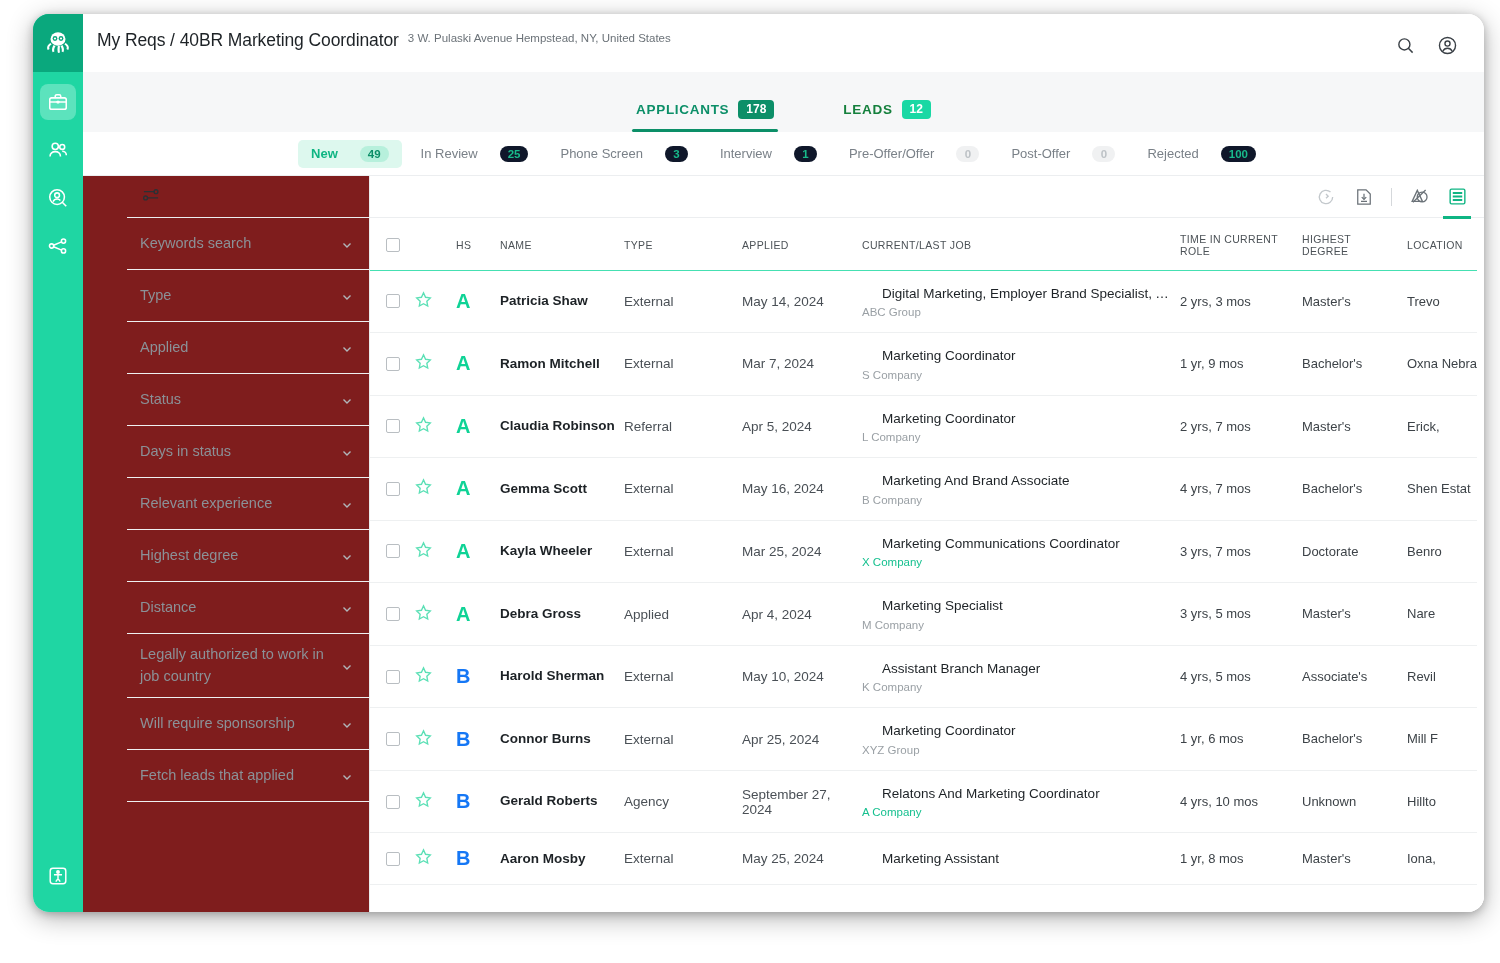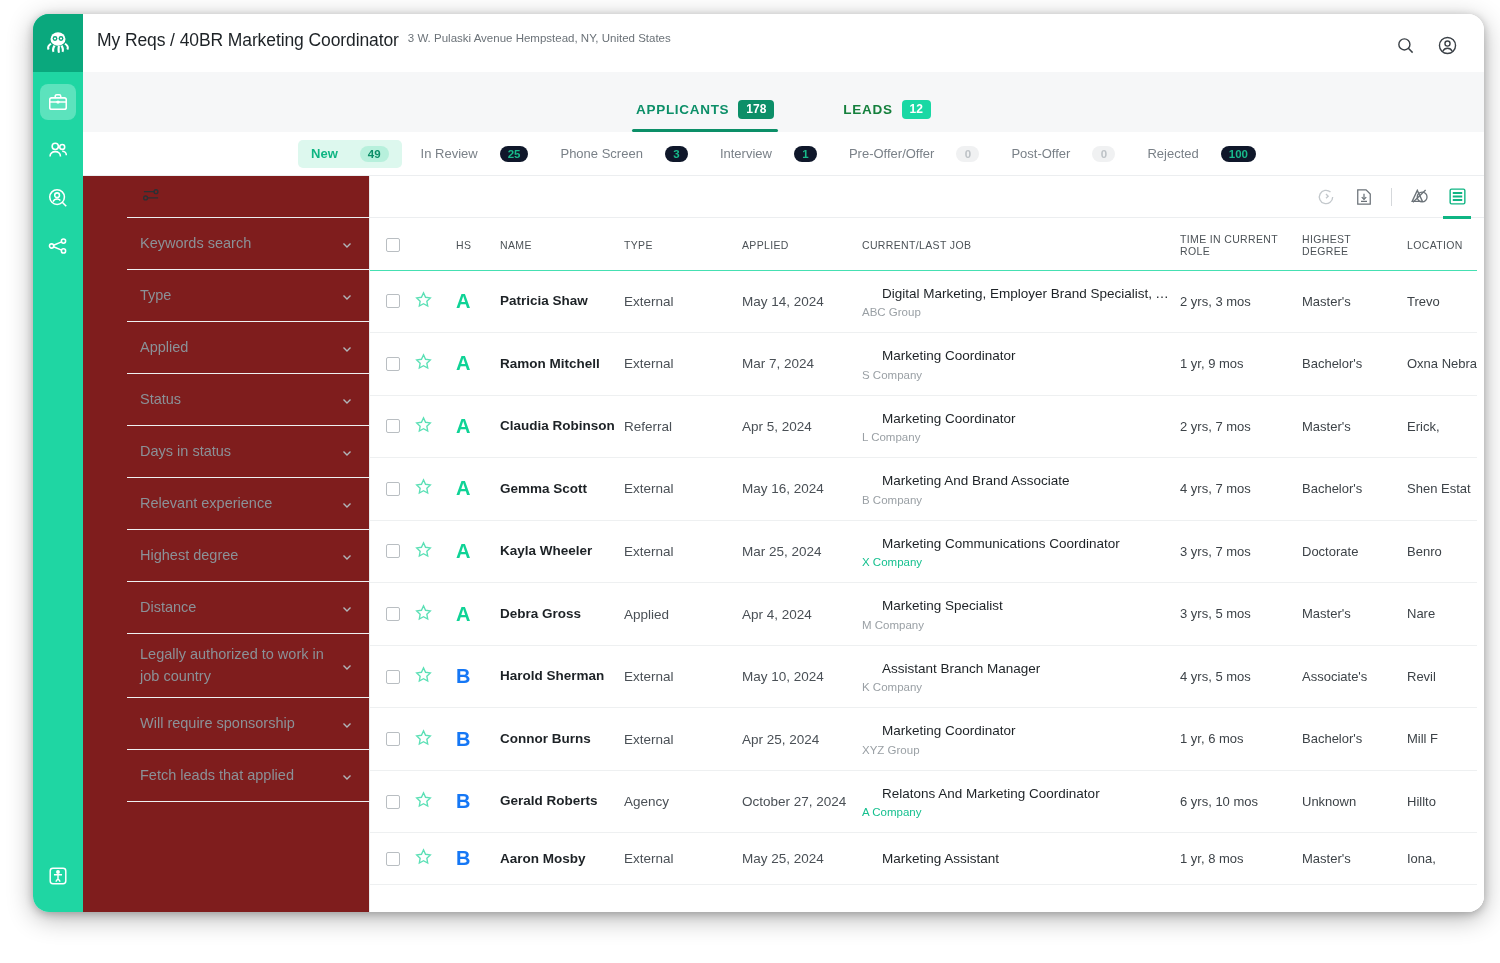--- a/index.html
+++ b/index.html
@@ -753,28 +753,28 @@
                       </svg></span>
                 </td>
                 <td><span class="grade b">B</span></td>
                 <td>
                     <div class="name">Gerald Roberts</div>
                   </td>
                 <td>
                     <div class="type">Agency</div>
                   </td>
                 <td>
-                    <div class="applied">October 27, 2024</div>
+                    <div class="applied">September 27, 2024</div>
                   </td>
                 <td>
                   <div class="job">Relatons And Marketing Coordinator</div>
                   <div class="comp link">A Company</div>
                 </td>
                 <td>
-                    <div class="time">6 yrs, 10 mos</div>
+                    <div class="time">4 yrs, 10 mos</div>
                   </td>
                 <td>
                     <div class="deg">Unknown</div>
                   </td>
                 <td>
                     <div class="loc">Hillto</div>
                   </td>
               </tr>
 
               <tr>

